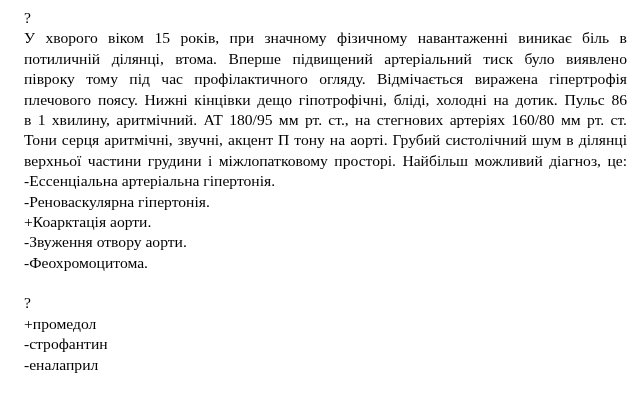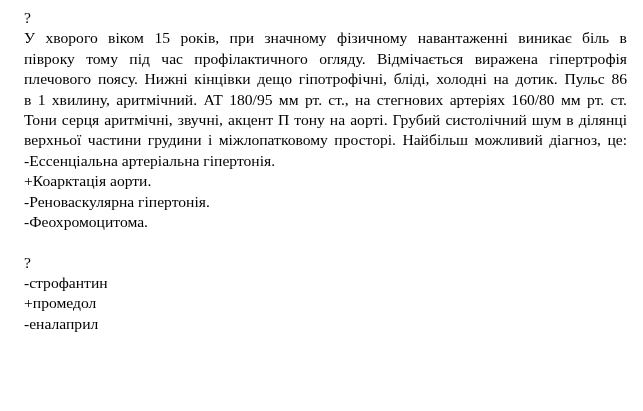--- a/index.html
+++ b/index.html
@@ -13,31 +13,33 @@
     .just { text-align: justify; text-align-last: justify; white-space: normal; }
     .blank { height: 20.4px; }
   </style>
 </head>
 <body>
 
 <div class="doc">
   <div>
     <div class="line">?</div>
     <div class="line just">У хворого віком 15 років, при значному фізичному навантаженні виникає біль в</div>
+    <div class="line just">потиличній ділянці, втома. Вперше підвищений артеріальний тиск було виявлено</div>
     <div class="line just">півроку тому під час профілактичного огляду. Відмічається виражена гіпертрофія</div>
     <div class="line just">плечового поясу. Нижні кінцівки дещо гіпотрофічні, бліді, холодні на дотик. Пульс 86</div>
     <div class="line just">в 1 хвилину, аритмічний. АТ 180/95 мм рт. ст., на стегнових артеріях 160/80 мм рт. ст.</div>
     <div class="line just">Тони серця аритмічні, звучні, акцент П тону на аорті. Грубий систолічний шум в ділянці</div>
     <div class="line just">верхньої частини грудини і міжлопатковому просторі. Найбільш можливий діагноз, це:</div>
     <div class="line">-Ессенціальна артеріальна гіпертонія.</div>
+    <div class="line">-Реноваскулярна гіпертонія.</div>
     <div class="line">+Коарктація аорти.</div>
-    <div class="line">-Реноваскулярна гіпертонія.</div>
+    <div class="line">-Звуження отвору аорти.</div>
     <div class="line">-Феохромоцитома.</div>
   </div>
   <div class="blank"></div>
   <div>
     <div class="line">?</div>
+    <div class="line">+промедол</div>
     <div class="line">-строфантин</div>
-    <div class="line">+промедол</div>
     <div class="line">-еналаприл</div>
 
   </div>
 </div>
 
 </body></html>

